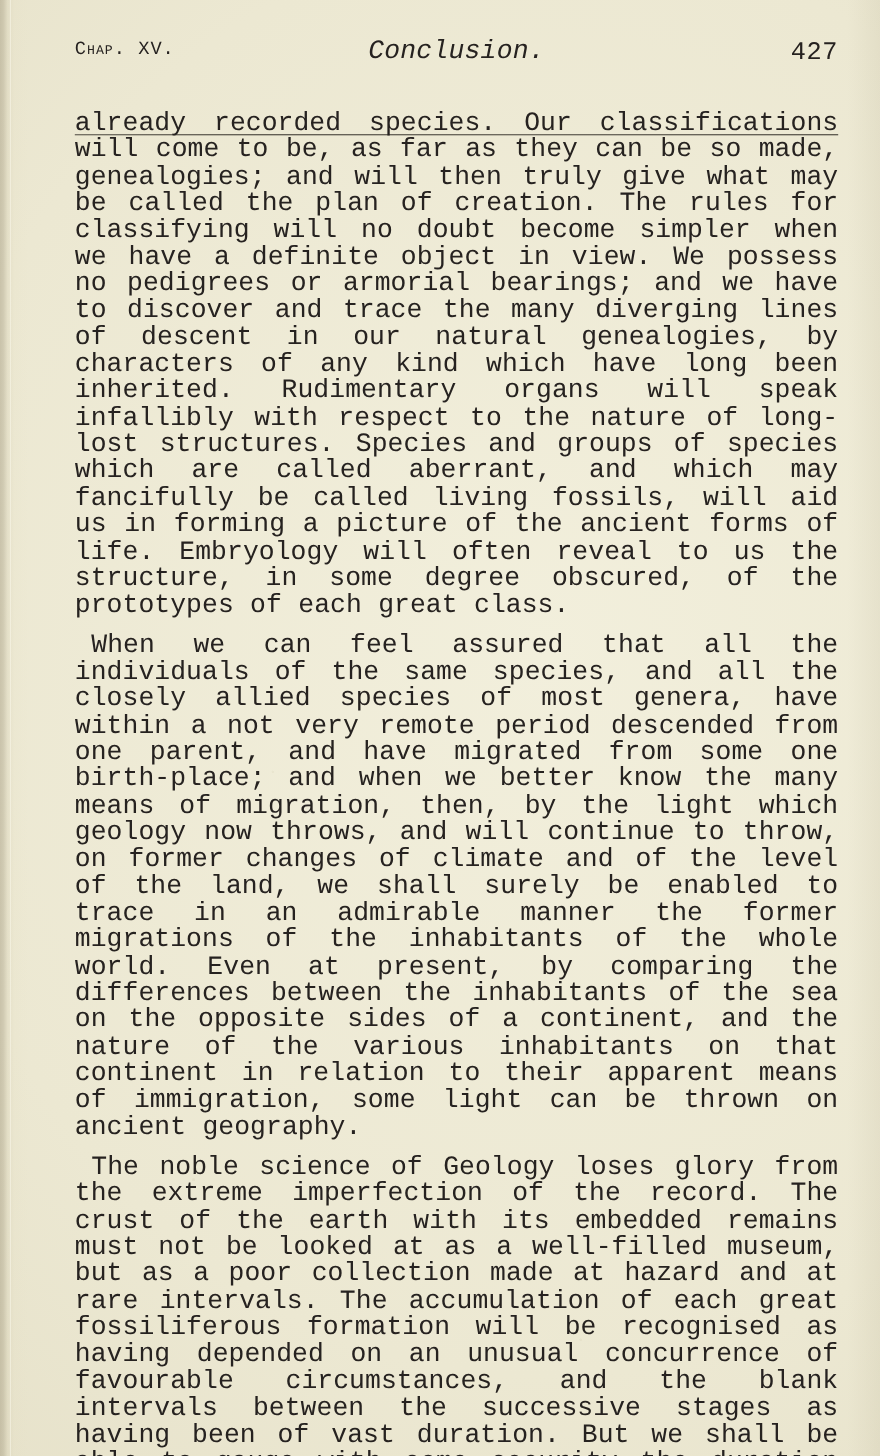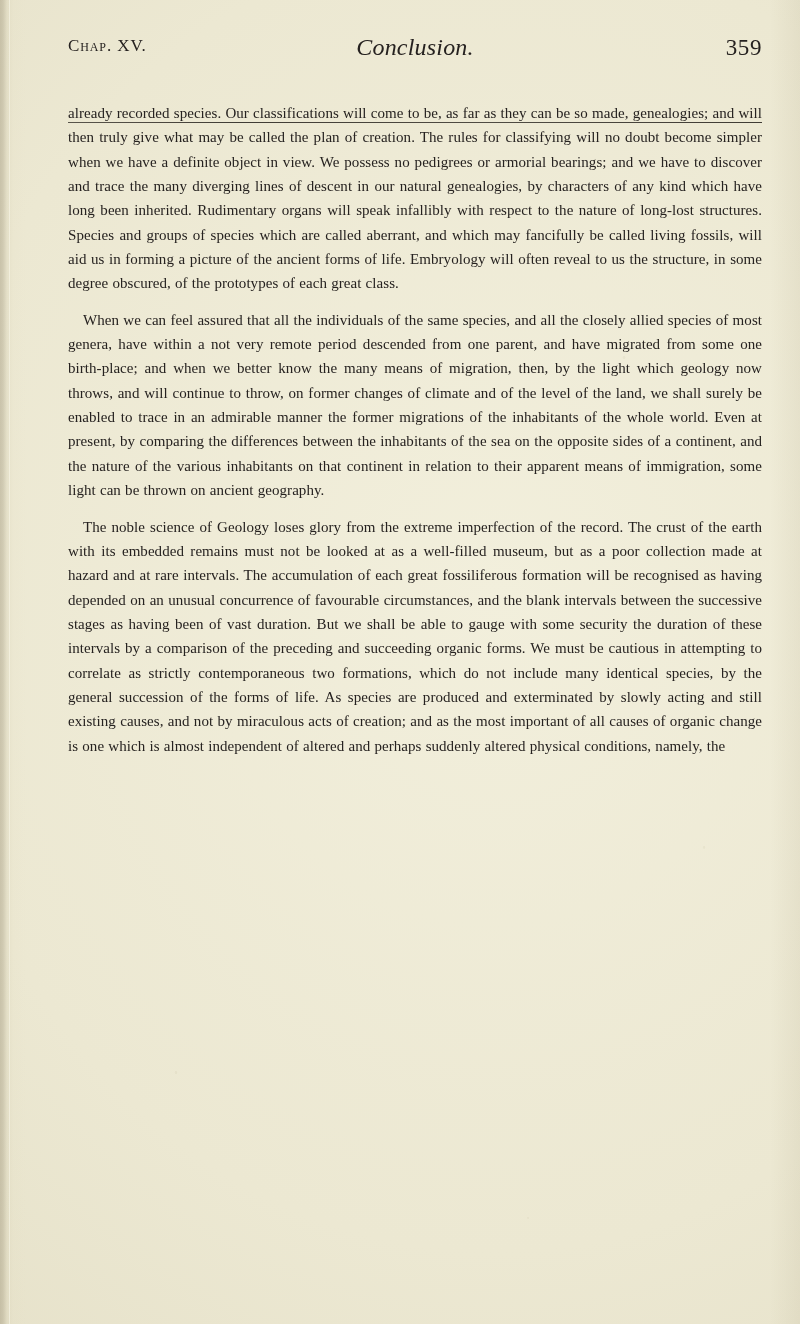--- a/index.html
+++ b/index.html
@@ -9,21 +9,21 @@
     background: #e9e5cf;
   }
   .page {
     position: relative;
     width: 800px;
     height: 1324px;
     margin: 0 auto;
     background:
       radial-gradient(ellipse 130% 90% at 62% 45%, #f2efdc 0%, #ece8d2 55%, #e2ddc4 100%);
     overflow: hidden;
-    font-family: Liberation Serif, serif;
+    font-family: Liberation Mono, monospace;
     color: #262220;
   }
   
   .grain {
     position: absolute;
     inset: 0;
     pointer-events: none;
     background-image:
       radial-gradient(circle at 12% 18%, rgba(160,145,105,0.10) 0 1.2px, transparent 1.6px),
       radial-gradient(circle at 47% 9%, rgba(150,135,95,0.08) 0 1.0px, transparent 1.5px),
@@ -120,21 +120,21 @@
   .body-text {
     position: absolute;
     left: 0;
     top: 101px;
     width: 694px;
   }
   .body-text p {
     margin: 0;
     text-align: justify;
     text-align-last: left;
-    font-size: 15px;
+    font-size: 24px;
     line-height: 24.35px;
     letter-spacing: 0.05px;
     word-spacing: 0.4px;
     text-indent: 0;
     -webkit-hyphens: none;
     hyphens: none;
   }
   .body-text p.indent {
     text-indent: 15px;
   }
@@ -150,21 +150,21 @@
   <div class="grain"></div>
   <div class="gutter"></div>
   <div class="gutter-line"></div>
   <div class="right-edge"></div>
 
   <div class="content">
 
     <div class="runhead">
       <div class="chap-label">Chap. XV.</div>
       <div class="head-title">Conclusion.</div>
-      <div class="folio">359</div>
+      <div class="folio">427</div>
       <div class="rule"></div>
     </div>
 
     <div class="body-text">
       <p>already recorded species. Our classifications will come to be, as far as they can be so made, genealogies; and will then truly give what may be called the plan of creation. The rules for classifying will no doubt become simpler when we have a definite object in view. We possess no pedigrees or armorial bearings; and we have to discover and trace the many diverging lines of descent in our natural genealogies, by characters of any kind which have long been inherited. Rudimentary organs will speak infallibly with respect to the nature of long-lost structures. Species and groups of species which are called aberrant, and which may fancifully be called living fossils, will aid us in forming a picture of the ancient forms of life. Embryology will often reveal to us the structure, in some degree obscured, of the prototypes of each great class.</p>
       <p class="indent">When we can feel assured that all the individuals of the same species, and all the closely allied species of most genera, have within a not very remote period descended from one parent, and have migrated from some one birth-place; and when we better know the many means of migration, then, by the light which geology now throws, and will continue to throw, on former changes of climate and of the level of the land, we shall surely be enabled to trace in an admirable manner the former migrations of the inhabitants of the whole world. Even at present, by comparing the differences between the inhabitants of the sea on the opposite sides of a continent, and the nature of the various inhabitants on that continent in relation to their apparent means of immigration, some light can be thrown on ancient geography.</p>
       <p class="indent">The noble science of Geology loses glory from the extreme imperfection of the record. The crust of the earth with its embedded remains must not be looked at as a well-filled museum, but as a poor collection made at hazard and at rare intervals. The accumulation of each great fossiliferous formation will be recognised as having depended on an unusual concurrence of favourable circumstances, and the blank intervals between the successive stages as having been of vast duration. But we shall be able to gauge with some security the duration of these intervals by a comparison of the preceding and succeeding organic forms. We must be cautious in attempting to correlate as strictly contemporaneous two formations, which do not include many identical species, by the general succession of the forms of life. As species are produced and exterminated by slowly acting and still existing causes, and not by miraculous acts of creation; and as the most important of all causes of organic change is one which is almost independent of altered and perhaps suddenly altered physical conditions, namely, the</p>
     </div>
 
   </div>

